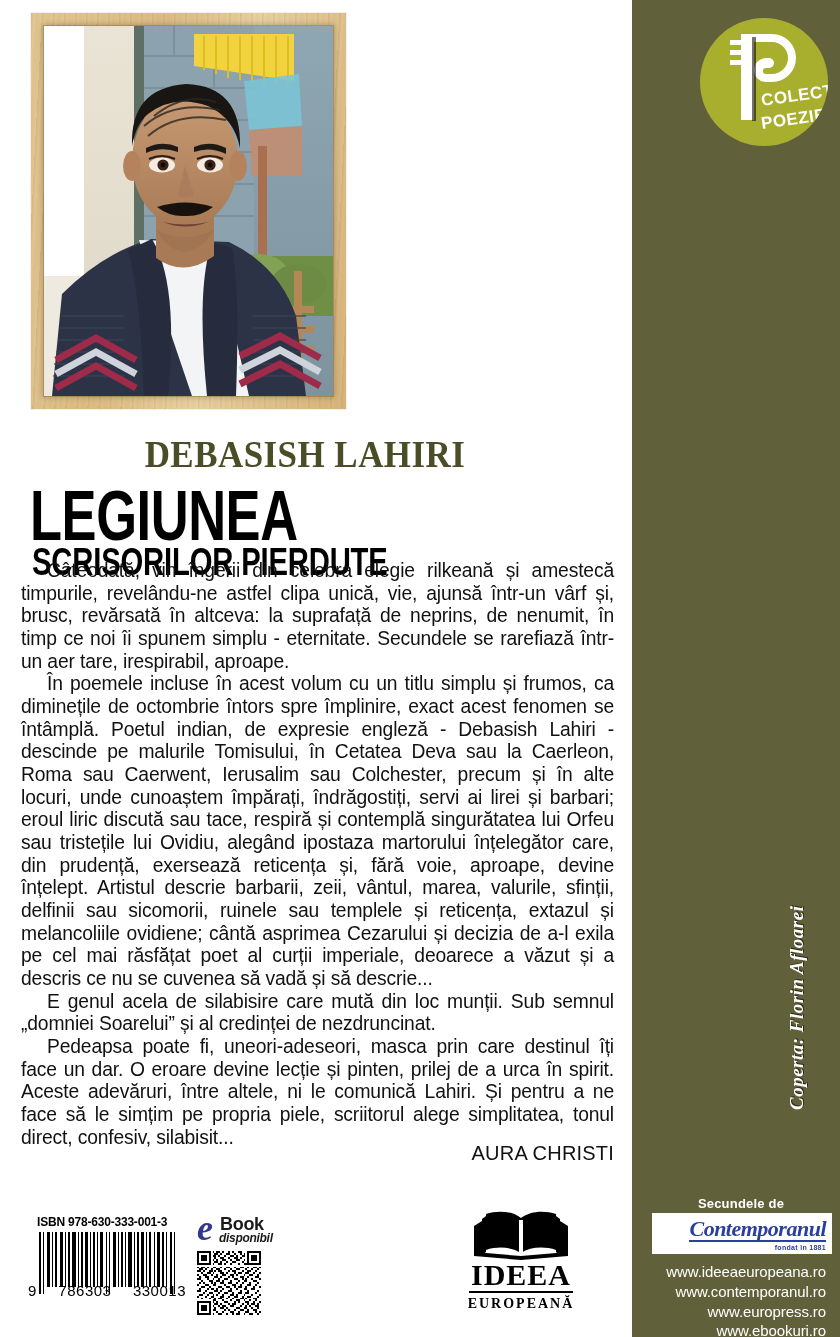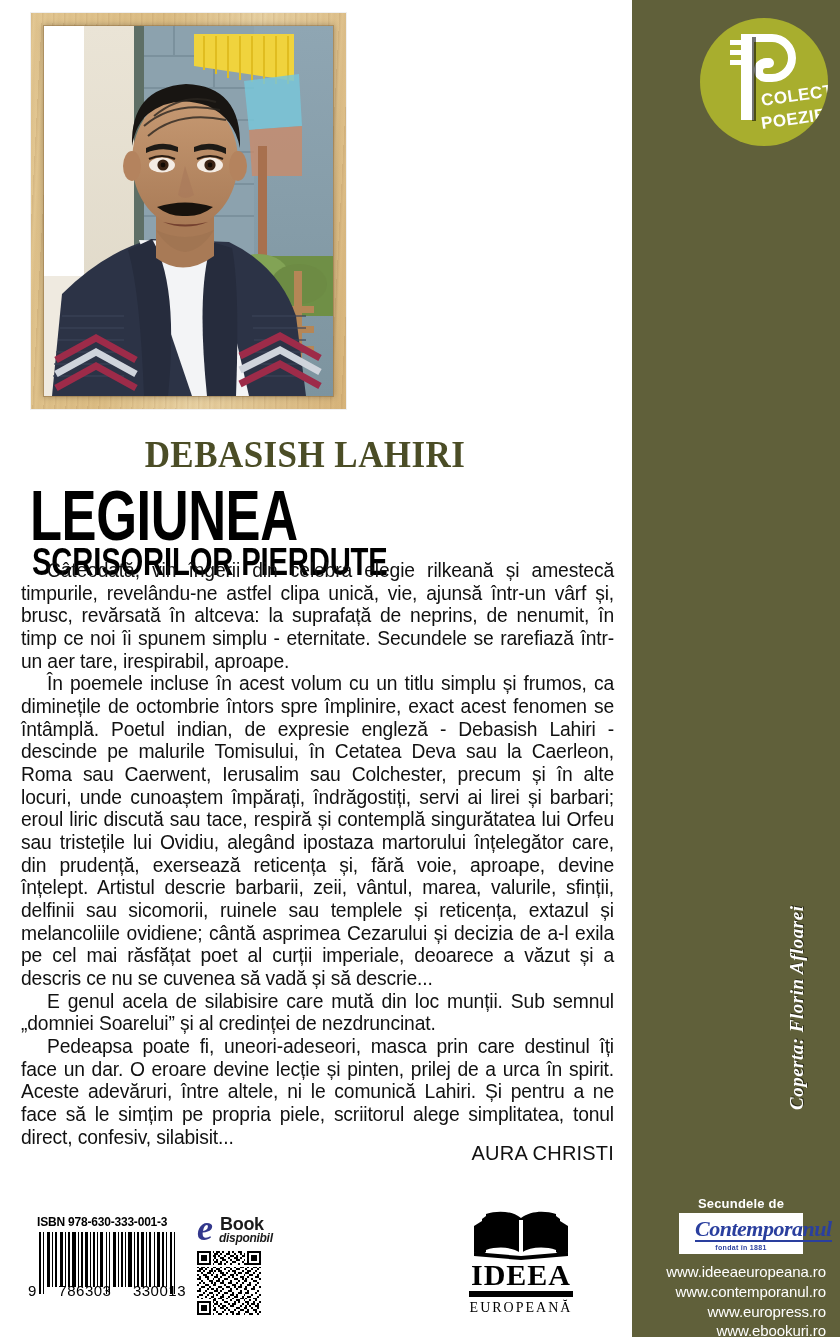--- a/index.html
+++ b/index.html
@@ -253,27 +253,27 @@
   }
   .publisher-logo .book-mark { width: 122px; height: 52px; }
   .publisher-logo .book-mark svg { display:block; width: 122px; height: 52px; }
   .publisher-logo .pub-name {
     font-family: "Liberation Serif", serif;
     font-weight: 700;
     font-size: 30px;
     letter-spacing: 1px;
     color: #000;
     line-height: 1.0;
-    border-bottom: 6px solid #000000;
+    border-bottom: 2px solid #000000;
     display: inline-block;
     padding: 0 2px 1px;
   }
   .publisher-logo .pub-sub {
     font-family: "Liberation Serif", serif;
-    font-weight: 400;
+    font-weight: 700;
     font-size: 14px;
     letter-spacing: 2px;
     color: #000;
     margin-top: 3px;
   }
 
   
   .recommend {
     position: absolute;
     left: 652px;
@@ -284,23 +284,24 @@
   .recommend .rec-label {
     font-family: "Liberation Sans", sans-serif;
     font-size: 13px;
     font-weight: 700;
     color: #ffffff;
     letter-spacing: 0.2px;
     margin-bottom: 2px;
   }
   .contemporanul-box {
     background: #ffffff;
-    padding: 4px 16px 3px;
-    width: 124px;
+    padding: 4px 6px 3px;
+    width: 180px;
     margin: 0 auto;
+    text-align: right;
   }
   .contemporanul-box .cname {
     font-family: "Liberation Serif", serif;
     font-style: italic;
     font-weight: 700;
     font-size: 22px;
     color: #2a3f9e;
     letter-spacing: -0.5px;
     line-height: 1.05;
     border-bottom: 2px solid #2a3f9e;

